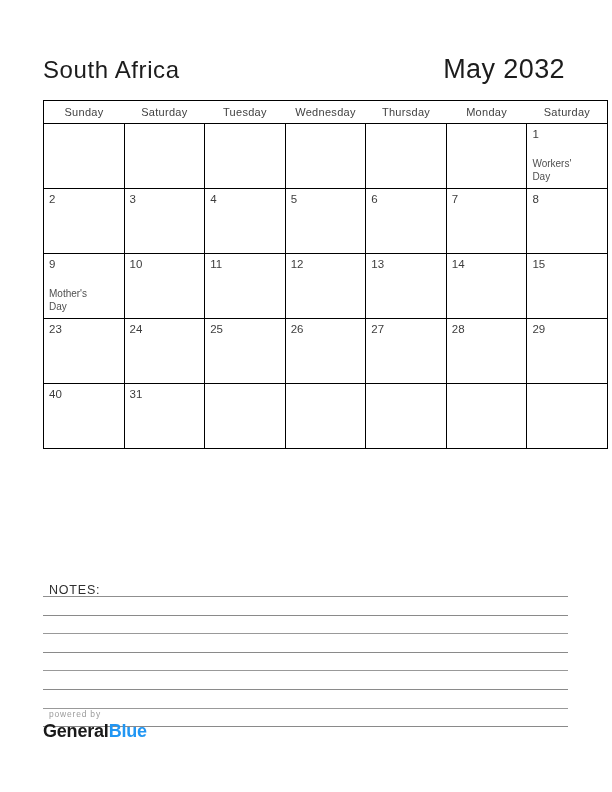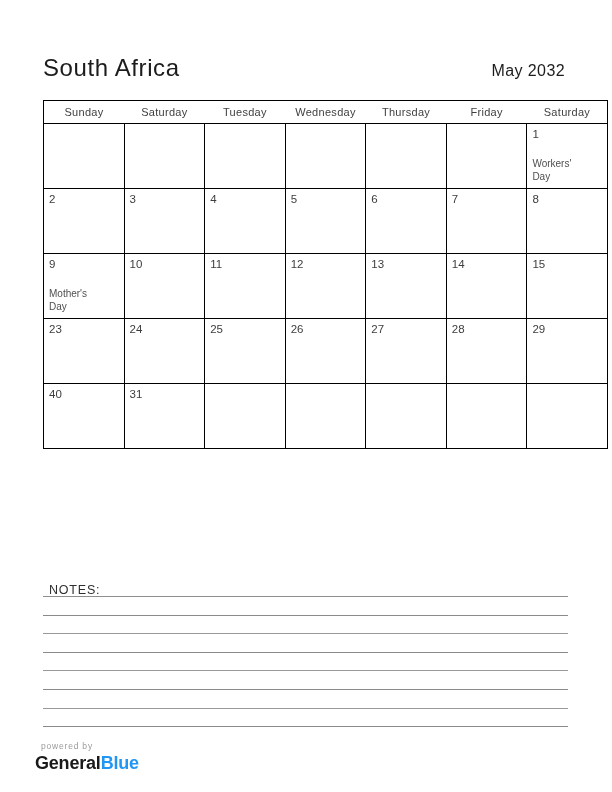--- a/index.html
+++ b/index.html
@@ -12,21 +12,21 @@
 
   
   .titlebar {
     position: absolute; left: 43px; right: 47px; top: 54px;
     display: flex; justify-content: space-between; align-items: baseline;
   }
   .country-title {
     font-size: 24px; font-weight: 400; color: #1c1c1c; letter-spacing: 0.6px;
   }
   .month-year {
-    font-size: 16px; font-weight: 400; color: #1c1c1c; letter-spacing: 0.4px;
+    font-size: 27px; font-weight: 400; color: #1c1c1c; letter-spacing: 0.4px;
   }
 
   
   table.calendar {
     position: absolute; left: 43px; top: 100px;
     width: 565px; border-collapse: collapse; table-layout: fixed;
     border: 1.5px solid #000000;
   }
   table.calendar thead th {
     height: 23px; font-size: 11px; font-weight: 400; color: #3f3f3f;
@@ -51,21 +51,21 @@
     height: 17px; border-bottom: 1px solid #8f8f8f;
   }
   .notes-label {
     font-size: 12.5px; color: #2f2f2f; letter-spacing: 0.8px;
     padding-left: 6px; line-height: 15px;
   }
   .note-line { height: 18.6px; border-bottom: 1px solid #999999; }
   .note-line:nth-child(odd) { border-bottom-color: #8a8a8a; }
 
   
-  .footer { position: absolute; left: 35px; top: 708px; margin-top: 32px; }
+  .footer { position: absolute; left: 43px; top: 708px; }
   .powered {
     font-size: 8.5px; color: #9b9b9b; letter-spacing: 0.8px;
     margin-left: 6px; line-height: 12px;
   }
   .brand { font-size: 18px; font-weight: 600; line-height: 22px; letter-spacing: -0.2px; }
   .brand-general { color: #191919; }
   .brand-blue { color: #2196f3; }
 </style>
 </head>
 <body>
@@ -78,21 +78,21 @@
   </div>
 
   <table class="calendar">
     <thead>
       <tr id="dow-row">
           <th>Sunday</th>
           <th>Saturday</th>
           <th>Tuesday</th>
           <th>Wednesday</th>
           <th>Thursday</th>
-          <th>Friday</th>
+          <th>Monday</th>
           <th>Saturday</th>
         </tr>
     </thead>
     <tbody id="weeks-body">
         <tr>
           <td>
             <span class="day-number"></span>
           </td>
           <td>
             <span class="day-number"></span>

